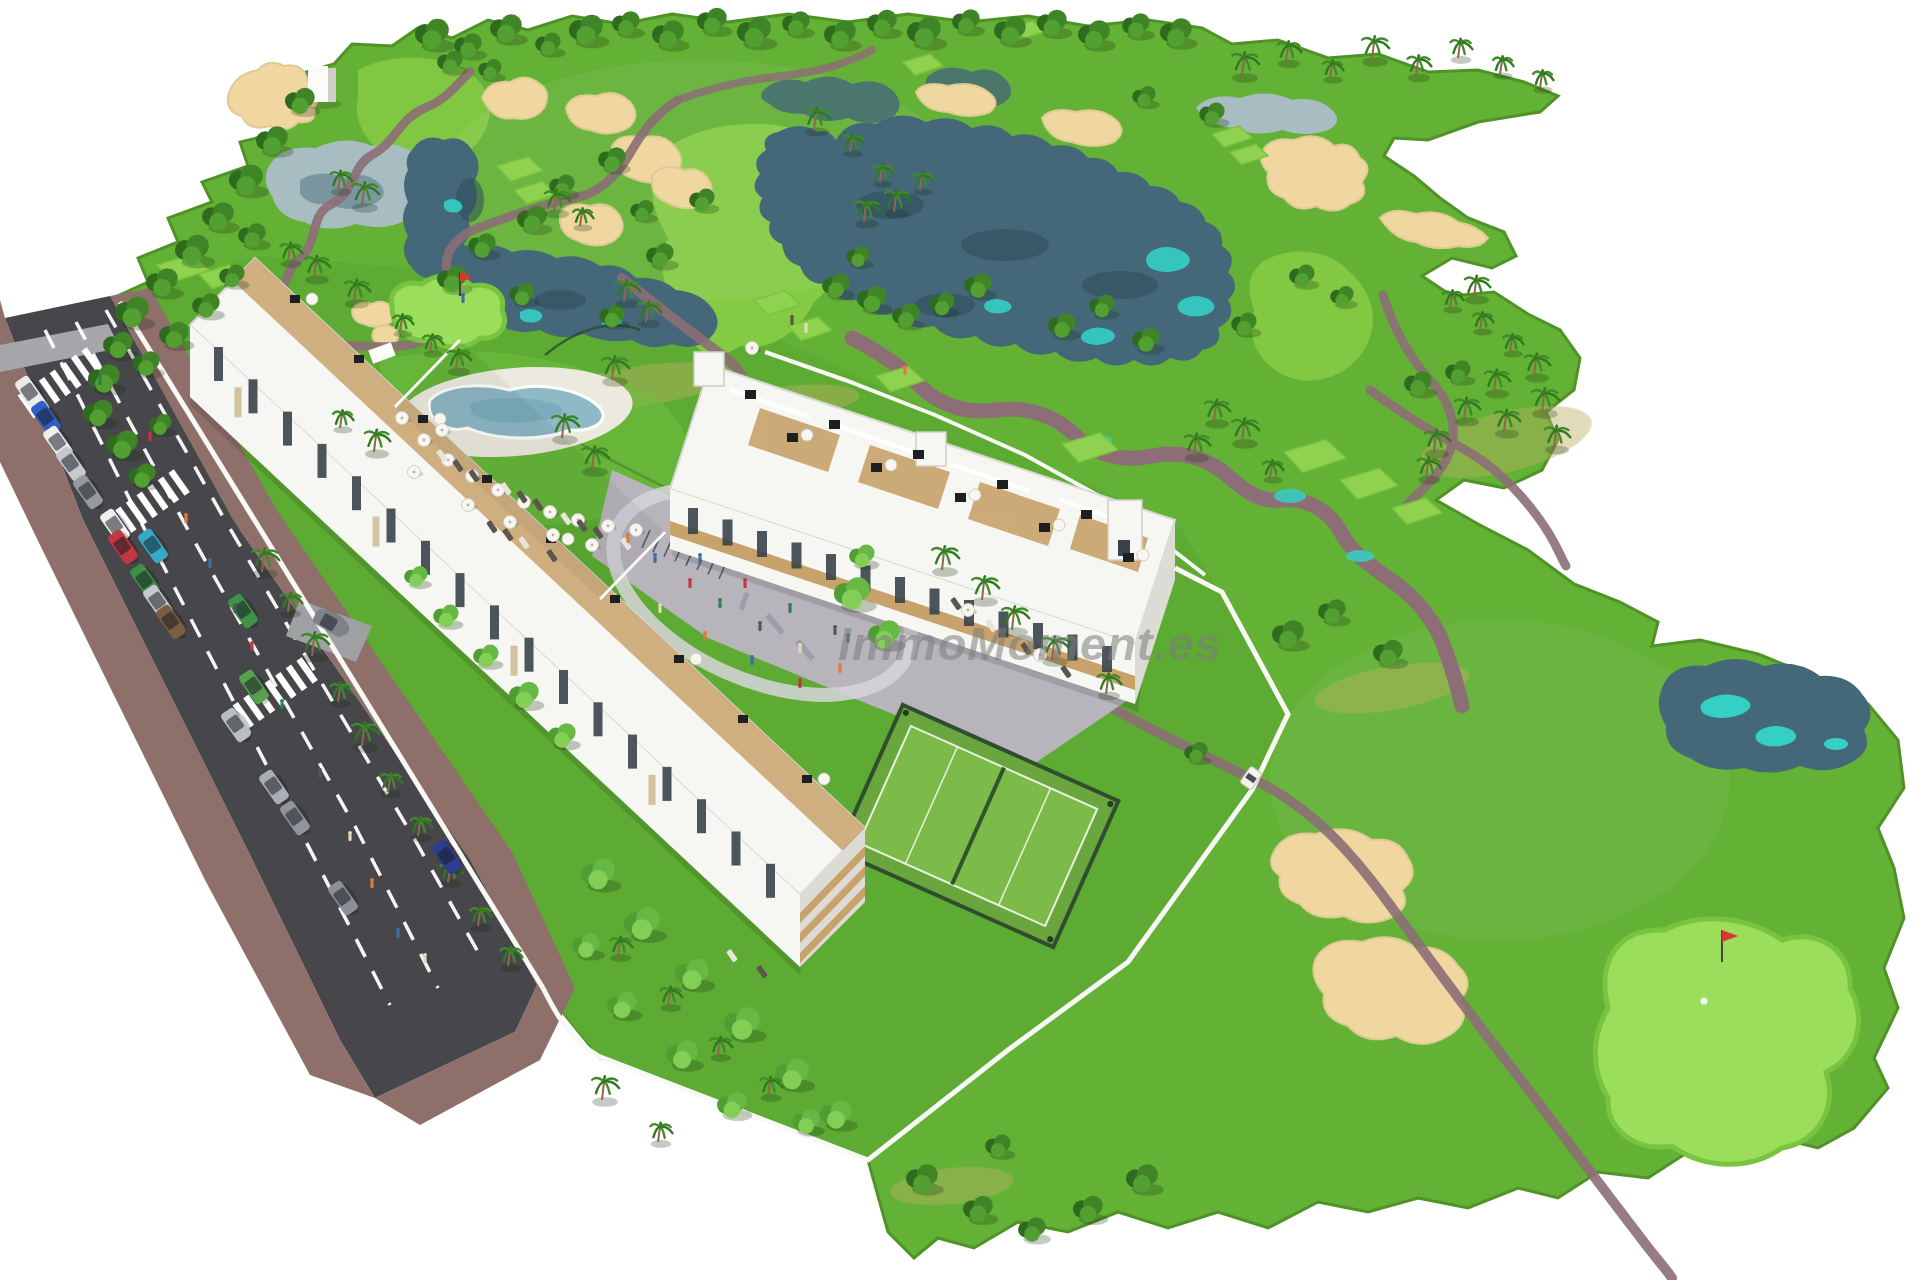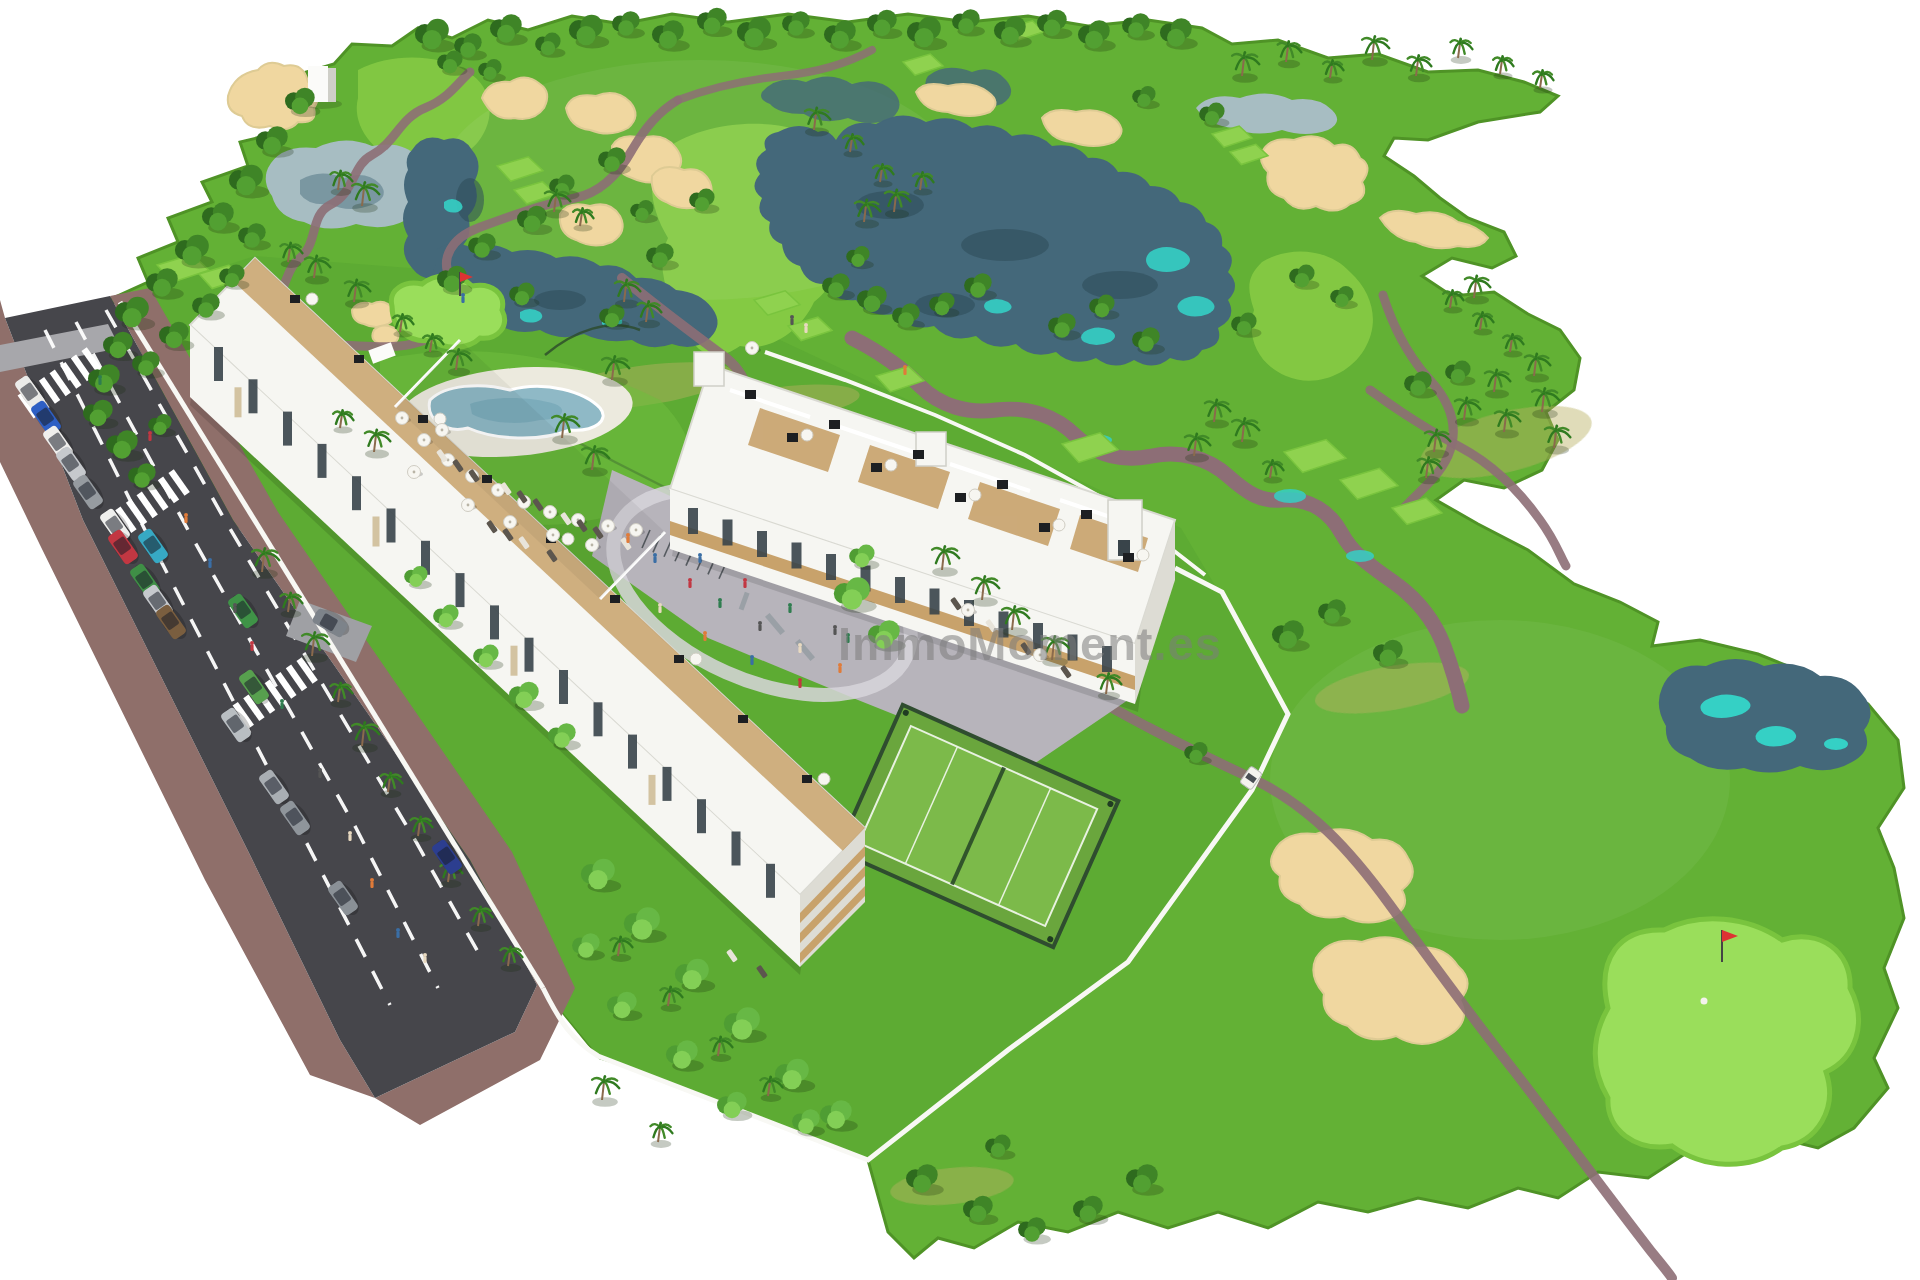--- a/index.html
+++ b/index.html
@@ -1,17 +1,17 @@
 <!DOCTYPE html>
 <html style="--bg: #ffffff; --grass: #63b135; --grass2: #5dab33; --grassLight: #86cb44; --green: #9ade5b; --greenFringe: #79c43e; --tee: #8fd24f; --sand: #f0d7a0; --sandEdge: #decb94; --water: #44687a; --waterPale: #a7bdc2; --waterAccent: #35d0c5; --path: #8d6e76; --road: #46464b; --sidewalk: #8f6f6a; --building: #f6f6f2; --buildingShade: #dddcd4; --wood: #c8a26b; --glass: #39444a; --wall: #f8f8f4; --court: #6aa63d; --watermark: #7d7d7d;"><head>
 <meta charset="utf-8">
 <style>
   html,body{margin:0;padding:0;background:#ffffff;}
   body{font-family:"Liberation Sans", sans-serif;}
-  .stage{position:relative;width:1920px;height:1280px;background:var(--bg,#fff);overflow:hidden;}
+  .stage{position:relative;width:1920px;height:1280px;background:var(--bg,#fff);overflow:hidden;font-style:italic;}
   svg{display:block;}
   .grass-base{fill:var(--grass);}
   .grass-compound{fill:var(--grass2);}
   .grass-light{fill:var(--grassLight);}
   .green-fill{fill:var(--green);stroke:var(--greenFringe);stroke-width:5;}
   .tee-fill{fill:var(--tee);stroke:var(--greenFringe);stroke-width:1.5;}
   .sand{fill:var(--sand);stroke:var(--sandEdge);stroke-width:2;}
   .water{fill:var(--water);}
   .water-pale{fill:var(--waterPale);}
   .water-accent{fill:var(--waterAccent);}

